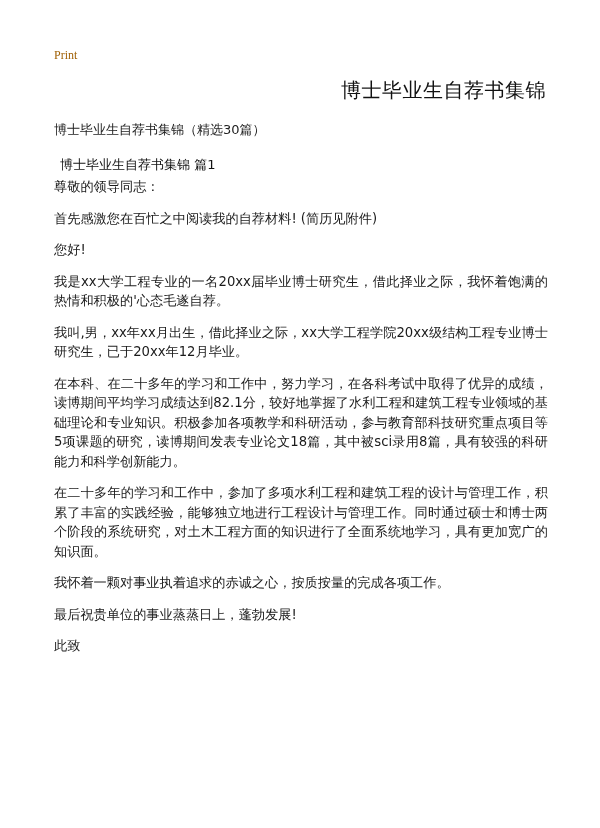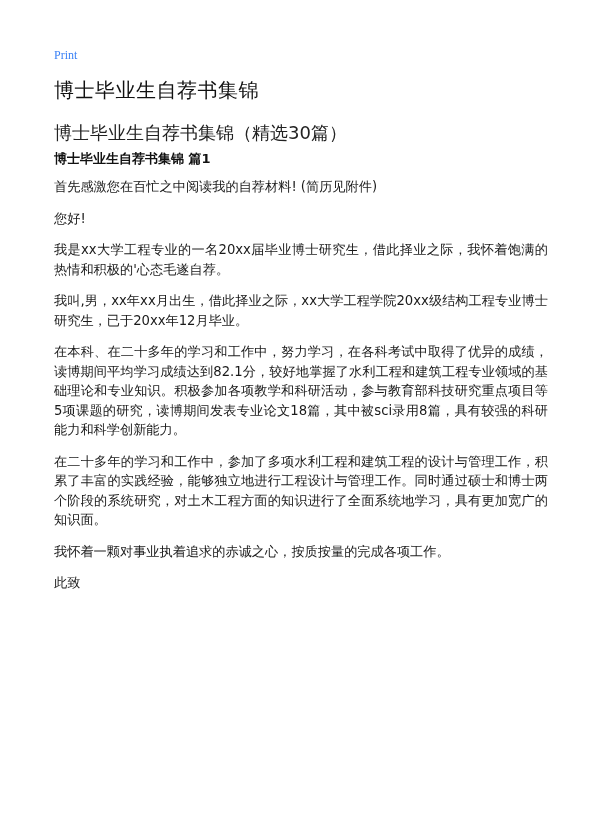--- a/index.html
+++ b/index.html
@@ -20,50 +20,50 @@
       left: 54px;
       top: 0;
       width: 500px;
     }
     .print-label {
       position: absolute;
       top: 48px;
       left: 0;
       font-family: "Liberation Serif", serif;
       font-size: 12px;
-      color: #3b82f6;
+      color: #a16207;
       cursor: pointer;
     }
     .doc-title {
       position: absolute;
       top: 77px;
       left: 0;
       width: 492px;
-      text-align: left;
+      text-align: right;
       font-size: 20px;
       letter-spacing: 0.5px;
       color: #111;
       margin: 0;
       font-weight: normal;
     }
     .subtitle {
       position: absolute;
       top: 121px;
       left: 0;
-      font-size: 18px;
+      font-size: 13px;
       color: #222;
     }
     .section-heading {
       position: absolute;
       top: 150px;
       left: 0;
       font-size: 13px;
-      font-weight: bold;
+      font-weight: normal;
       color: #111;
-      margin: 0;
+      margin: 6px;
     }
     .body-text {
       position: absolute;
       top: 177px;
       left: 0;
       width: 494px;
     }
     .para {
       font-size: 13.2px;
       line-height: 19.5px;
@@ -80,22 +80,24 @@
 <div class="page">
   <div class="print-label">Print</div>
 
   <h1 class="doc-title">博士毕业生自荐书集锦</h1>
 
   <div class="subtitle">博士毕业生自荐书集锦（精选30篇）</div>
 
   <h2 class="section-heading">博士毕业生自荐书集锦 篇1</h2>
 
   <div class="body-text">
+    <p class="para short">尊敬的领导同志：</p>
     <p class="para short">首先感激您在百忙之中阅读我的自荐材料! (简历见附件)</p>
     <p class="para short">您好!</p>
     <p class="para">我是xx大学工程专业的一名20xx届毕业博士研究生，借此择业之际，我怀着饱满的热情和积极的'心态毛遂自荐。</p>
     <p class="para">我叫,男，xx年xx月出生，借此择业之际，xx大学工程学院20xx级结构工程专业博士研究生，已于20xx年12月毕业。</p>
     <p class="para">在本科、在二十多年的学习和工作中，努力学习，在各科考试中取得了优异的成绩，读博期间平均学习成绩达到82.1分，较好地掌握了水利工程和建筑工程专业领域的基础理论和专业知识。积极参加各项教学和科研活动，参与教育部科技研究重点项目等5项课题的研究，读博期间发表专业论文18篇，其中被sci录用8篇，具有较强的科研能力和科学创新能力。</p>
     <p class="para">在二十多年的学习和工作中，参加了多项水利工程和建筑工程的设计与管理工作，积累了丰富的实践经验，能够独立地进行工程设计与管理工作。同时通过硕士和博士两个阶段的系统研究，对土木工程方面的知识进行了全面系统地学习，具有更加宽广的知识面。</p>
     <p class="para short">我怀着一颗对事业执着追求的赤诚之心，按质按量的完成各项工作。</p>
+    <p class="para short">最后祝贵单位的事业蒸蒸日上，蓬勃发展!</p>
     <p class="para short">此致</p>
   </div>
 </div>
 
 </body></html>

